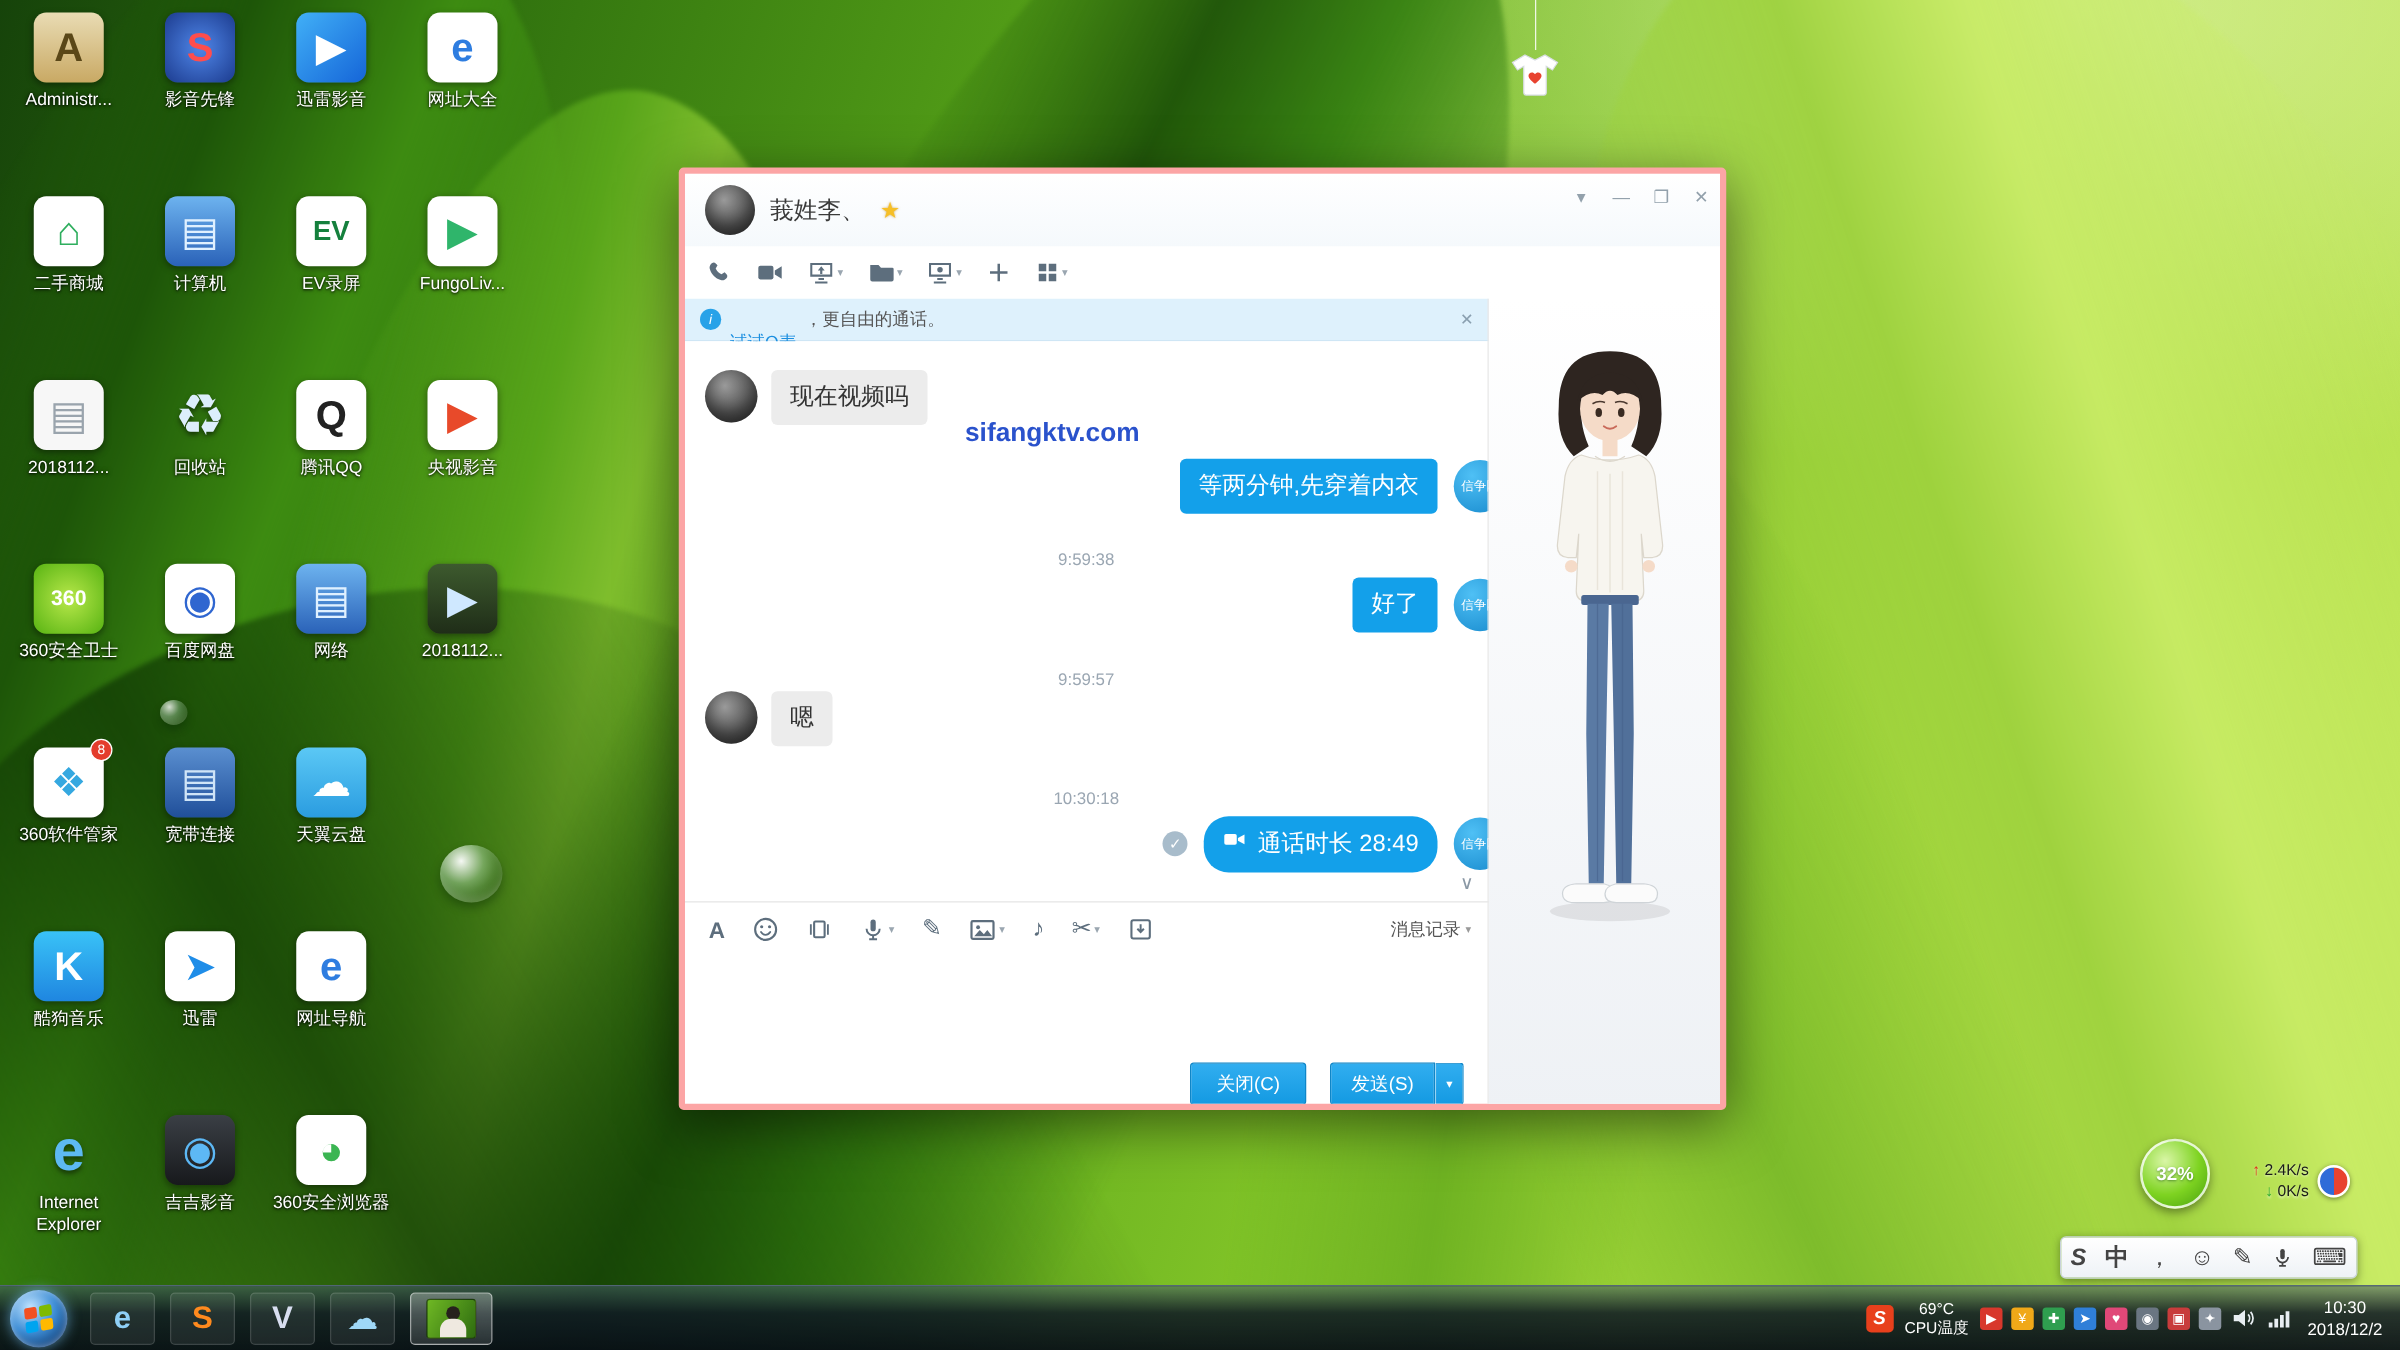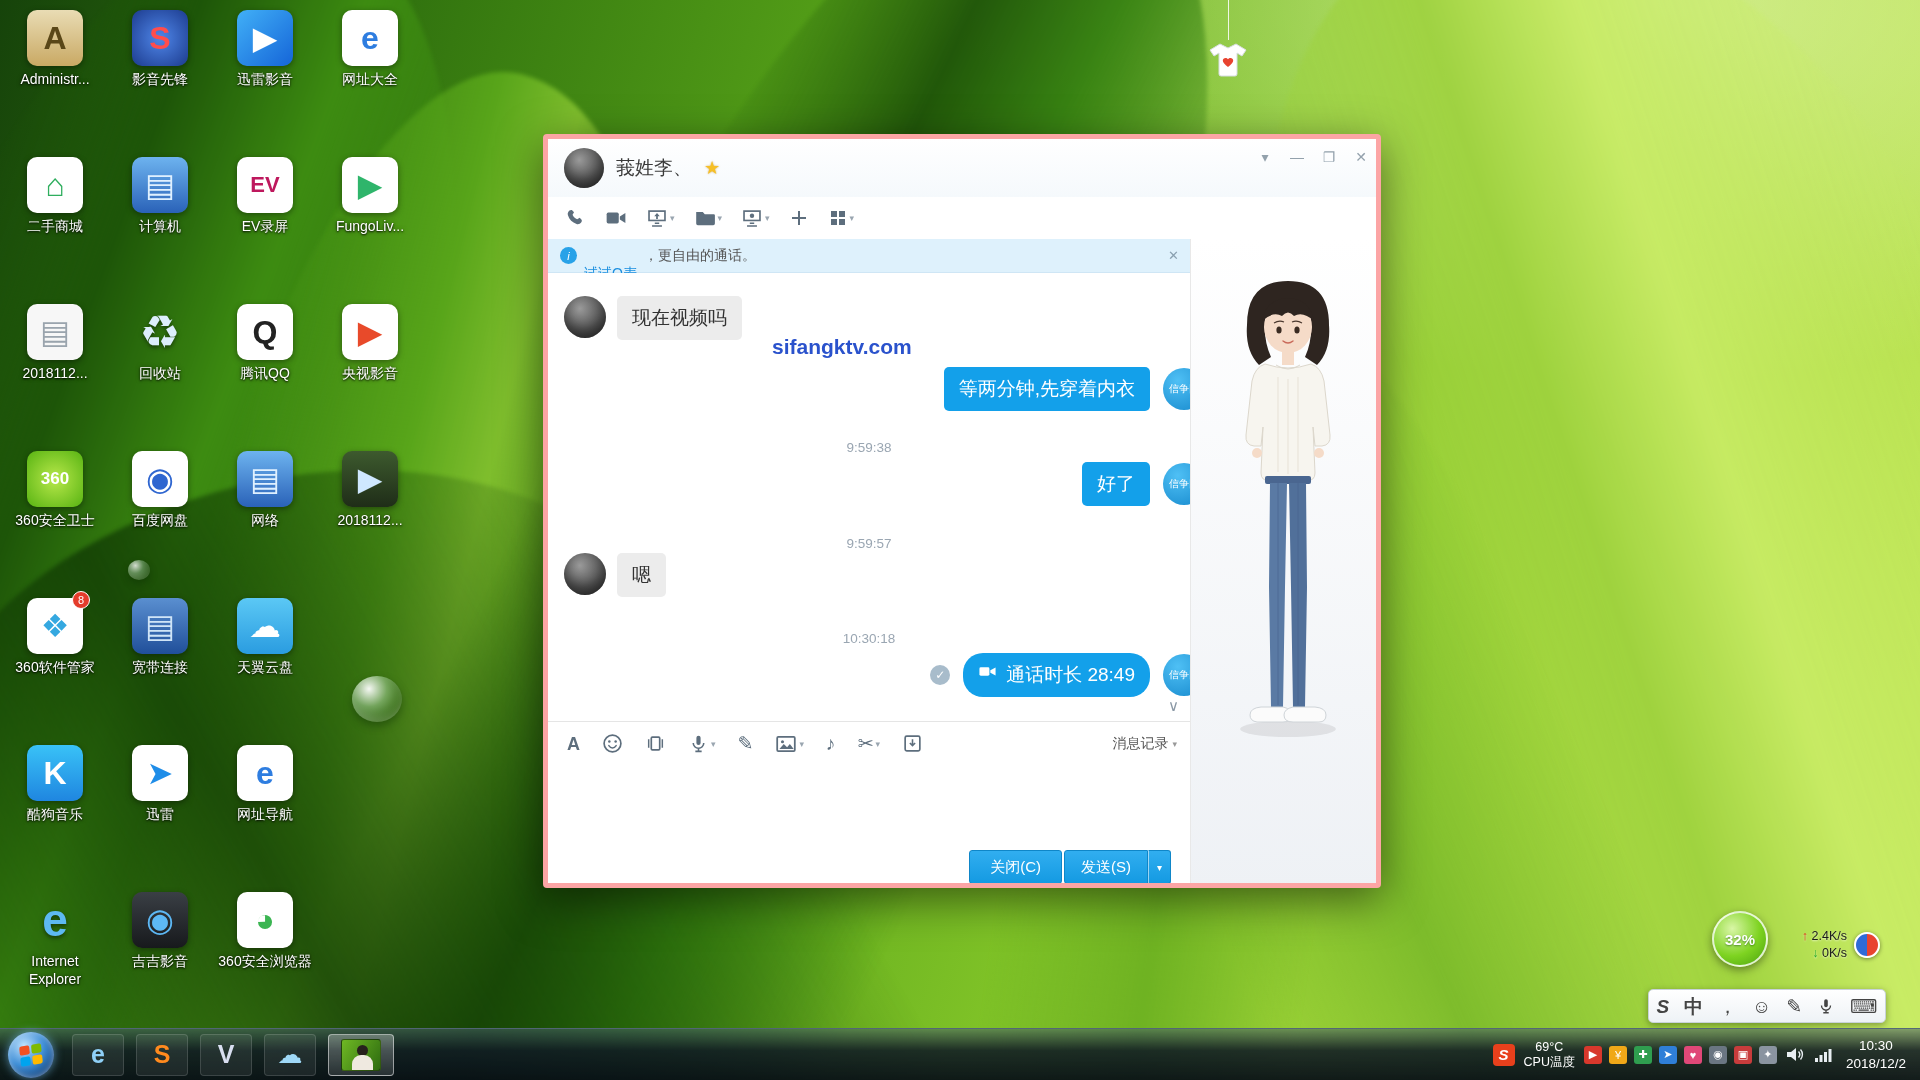--- a/index.html
+++ b/index.html
@@ -90,21 +90,21 @@
   .check{width:20px;height:20px;border-radius:50%;background:#a8bccb;color:#fff;font-size:12px;
       display:flex;align-items:center;justify-content:center;align-self:center;flex:none;}
   .scroll-down{position:absolute;right:12px;top:424px;color:#8a98a5;font-size:15px;}
   .input-toolbar{position:absolute;left:0;top:582px;width:643px;height:44px;border-top:1px solid #e5e5e5;
       display:flex;align-items:center;padding:0 14px;color:#66737f;}
   #input-icons{display:flex;align-items:center;gap:12px;}
   .history{margin-left:auto;color:#555;font-size:14px;display:flex;align-items:center;gap:4px;}
   .history .caret{font-size:9px;color:#999;}
   .input-area{position:absolute;left:0;top:626px;width:643px;height:78px;background:#fff;cursor:text;}
   .btn-row{position:absolute;left:0;top:704px;width:643px;height:48px;display:flex;align-items:center;
-      justify-content:flex-end;gap:2px;padding-right:20px;}
+      justify-content:flex-end;gap:19px;padding-right:20px;}
   .btn-blue{background:linear-gradient(#31aef0,#149ae2);border:1px solid #0f86c8;color:#fff;font-size:15px;
       height:34px;border-radius:3px;padding:0 20px;font-family:inherit;}
   .send-split{display:flex;}
   .send-main{border-radius:3px 0 0 3px;padding:0 16px;}
   .send-caret{border-radius:0 3px 3px 0;border-left:1px solid rgba(255,255,255,.55);padding:0 8px;font-size:10px;}
   .side-panel{position:absolute;left:642px;top:100px;width:194px;height:652px;border-left:1px solid #e8e8e8;
       background:linear-gradient(#ffffff,#eef1f5);}
   .side-panel svg{display:block;margin:28px auto 0;}
 
   
@@ -236,21 +236,21 @@
     </div>
     <div class="dicon" data-name="desktop-icon-jiji-yingyin" style="left: 109px; top: 892px;">
       <div class="dglyph" data-name="jiji-yingyin-icon" style="background: linear-gradient(rgb(58, 63, 69), rgb(23, 25, 28)); color: rgb(93, 184, 245);">◉</div>
       <div class="dlabel" data-name="desktop-icon-label">吉吉影音</div>
     </div>
     <div class="dicon" data-name="desktop-icon-xunlei-yingyin" style="left: 214px; top: 10px;">
       <div class="dglyph" data-name="xunlei-yingyin-icon" style="background: linear-gradient(135deg, rgb(65, 176, 247), rgb(21, 101, 216)); color: rgb(255, 255, 255);">▶</div>
       <div class="dlabel" data-name="desktop-icon-label">迅雷影音</div>
     </div>
     <div class="dicon" data-name="desktop-icon-ev-recorder" style="left: 214px; top: 157px;">
-      <div class="dglyph" data-name="ev-recorder-icon" style="background: rgb(255, 255, 255); color: #be185d; font-size: 22px;">EV</div>
+      <div class="dglyph" data-name="ev-recorder-icon" style="background: rgb(255, 255, 255); color: #15803d; font-size: 22px;">EV</div>
       <div class="dlabel" data-name="desktop-icon-label">EV录屏</div>
     </div>
     <div class="dicon" data-name="desktop-icon-tencent-qq" style="left: 214px; top: 304px;">
       <div class="dglyph" data-name="tencent-qq-icon" style="background: rgb(255, 255, 255); color: rgb(34, 34, 34);">Q</div>
       <div class="dlabel" data-name="desktop-icon-label">腾讯QQ</div>
     </div>
     <div class="dicon" data-name="desktop-icon-network" style="left: 214px; top: 451px;">
       <div class="dglyph" data-name="network-icon" style="background: linear-gradient(rgb(109, 179, 239), rgb(42, 98, 184)); color: rgb(223, 240, 255);">▤</div>
       <div class="dlabel" data-name="desktop-icon-label">网络</div>
     </div>

